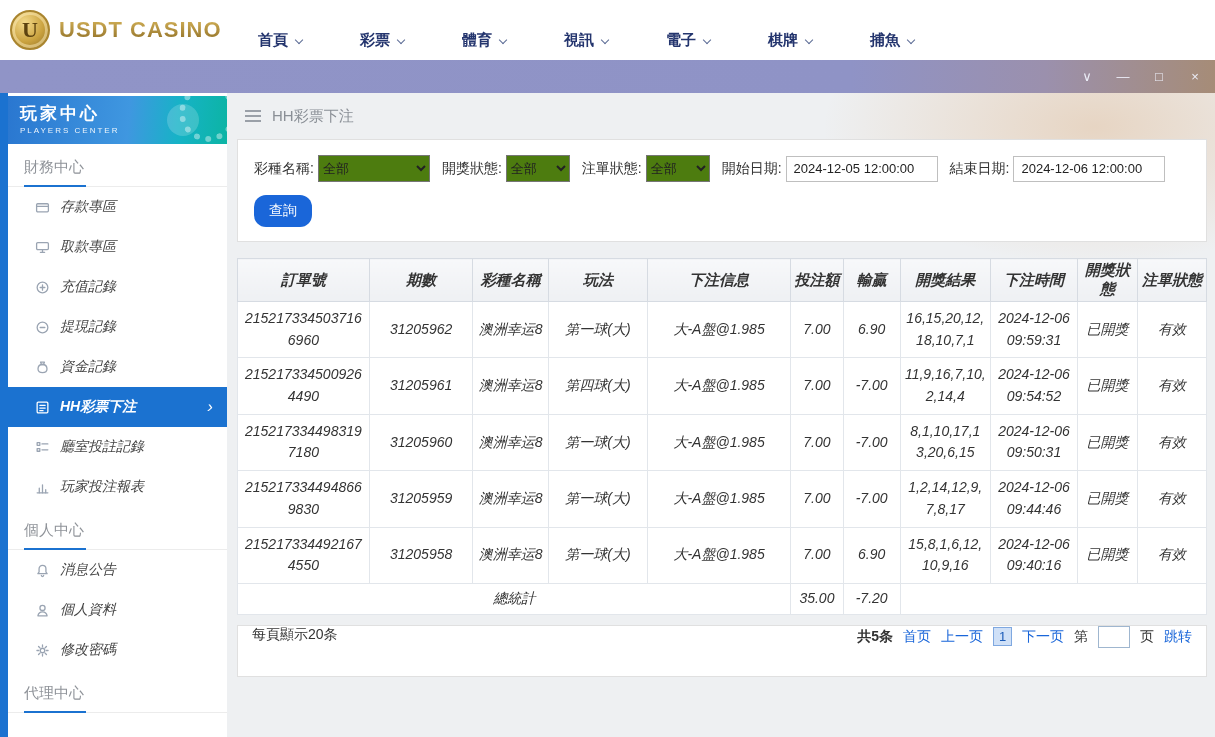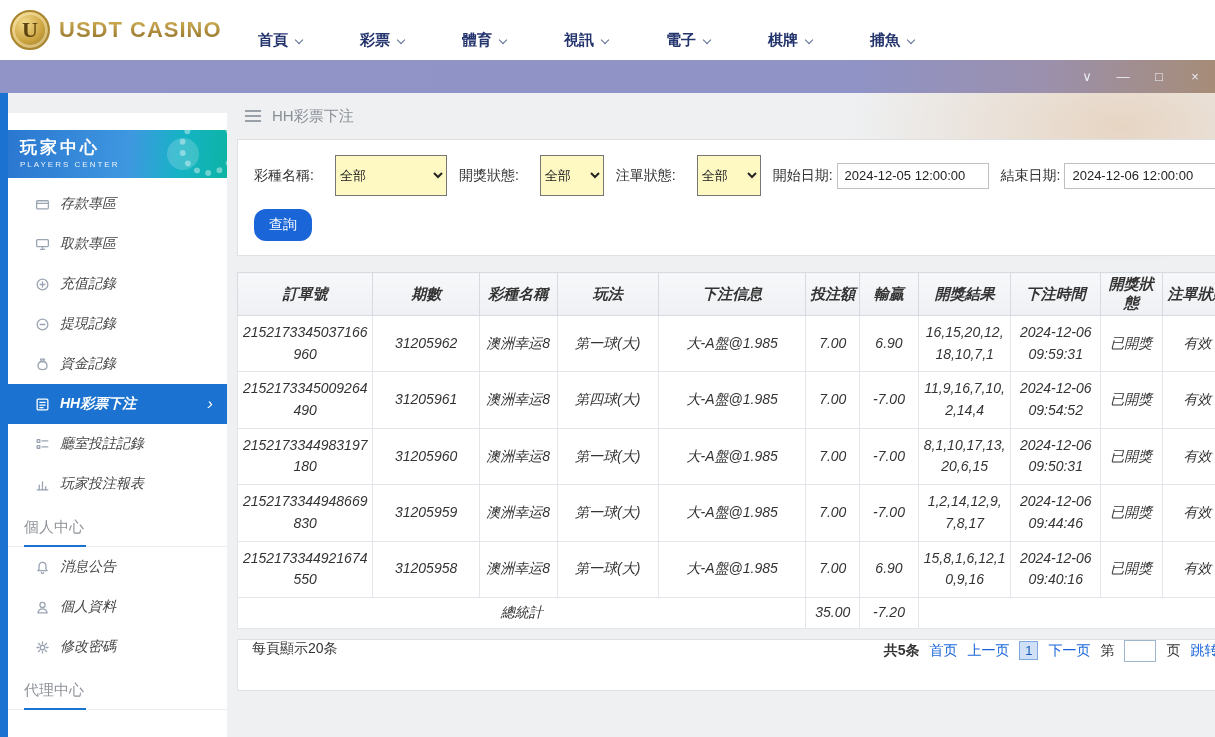--- a/index.html
+++ b/index.html
@@ -26,21 +26,21 @@
 
   
   .titlebar { height:33px;
     background:linear-gradient(90deg,#9094c7 0%,#8f93c6 70%,#9b90ad 86%,#a68c77 100%);
     display:flex; justify-content:flex-end; align-items:center; padding-right:12px; gap:20px; }
   .win-btn { color:#eceef8; font-size:13px; cursor:pointer; width:16px; text-align:center; line-height:1; }
 
   
   .content { display:flex; height:644px; background:#eef0f2; }
   .left-strip { width:8px; background:#1b72d0; flex:0 0 8px; }
-  .sidebar { width:219px; flex:0 0 219px; background:#fff; padding-top:17px; overflow:hidden;margin-top:20px; }
+  .sidebar { width:219px; flex:0 0 219px; background:#fff; padding-top:3px; overflow:hidden; }
 
   .sb-banner { height:48px; position:relative; overflow:hidden; color:#fff; padding:6px 12px;
     background:linear-gradient(95deg,#2a77d0 0%,#3f97e0 55%,#16b3c6 78%,#0cb4a4 100%); }
   .sb-banner::before { content:""; position:absolute; right:28px; top:8px; width:32px; height:32px;
     border-radius:50%; background:rgba(255,255,255,.18); }
   .sb-banner::after { content:""; position:absolute; right:-10px; top:-12px; width:46px; height:46px;
     border-radius:50%; border:6px dotted rgba(255,255,255,.4); }
   .sb-title { font-size:17px; font-weight:bold; letter-spacing:3px; }
   .sb-sub { font-size:8px; letter-spacing:2px; opacity:.9; margin-top:1px; }
 
@@ -65,21 +65,21 @@
   .breadcrumb { height:46px; display:flex; align-items:center; gap:11px;
     color:#8a8f96; font-size:15px; padding-left:8px; position:relative; z-index:1; }
   .hamb { width:16px; height:2px; background:#9aa0a8; position:relative; display:inline-block; cursor:pointer; }
   .hamb::before,.hamb::after { content:""; position:absolute; left:0; width:16px; height:2px; background:#9aa0a8; }
   .hamb::before { top:-5px; } .hamb::after { top:5px; }
 
   .filter-panel { padding:15px 16px 14px; }
   .filter-row { display:flex; align-items:center; font-size:14px; color:#333; }
   .f-label { margin-left:12px; margin-right:4px; white-space:nowrap; }
   .f-label:first-child { margin-left:0; }
-  .f-select { height:41px; border:1px solid #767676; background:#fef9c3; font-size:13px; color:#222;margin-left:17px; }
+  .f-select { height:27px; border:1px solid #767676; background:#4d7c0f; font-size:13px; color:#222; }
   .w110 { width:112px; } .w64 { width:64px; }
   .f-input { height:26px; width:152px; border:1px solid #bfbfbf; font-size:13px; padding:0 7px; color:#222; }
   .btn-search { margin-top:13px; background:#1a66d9; color:#fff; border:none; border-radius:12px;
     font-size:14px; padding:7px 15px; cursor:pointer; }
 
   .table-panel { margin-top:16px; border:none; }
   table { width:100%; border-collapse:collapse; table-layout:fixed; font-size:14px; color:#333;font-style:italic; }
   th { background:linear-gradient(#f7f8fa,#eef0f3); font-weight:bold; height:40px; font-size:15px;
     border:1px solid #d6dbe2; padding:2px 1px; }
   td { border:1px solid #e2e6eb; text-align:center; padding:6px 4px; height:50px;
@@ -128,20 +128,24 @@
 
 <div class="content">
   <div class="left-strip"></div>
 
   <aside class="sidebar">
     <div class="sb-banner">
       <div class="sb-title">玩家中心</div>
       <div class="sb-sub">PLAYERS CENTER</div>
     </div>
     <div id="sb-sections">
+        <div class="sb-sec">
+          <div class="sb-sec-title">財務中心</div>
+          <div class="sb-underline"></div>
+        </div>
         <div class="sb-item">
           <svg class="sb-icn" viewBox="0 0 14 14" fill="none" stroke="#9aa4b2" stroke-width="1.2" stroke-linecap="round" stroke-linejoin="round">
             <rect x="1.5" y="3.5" width="11" height="7.5" rx="1"></rect>
             <line x1="1.5" y1="6" x2="12.5" y2="6"></line>
           </svg>
           <span class="sb-lbl">存款專區</span>
         </div>
         <div class="sb-item">
           <svg class="sb-icn" viewBox="0 0 14 14" fill="none" stroke="#9aa4b2" stroke-width="1.2" stroke-linecap="round" stroke-linejoin="round">
             <rect x="1.5" y="2.5" width="11" height="6.5" rx="1"></rect>

